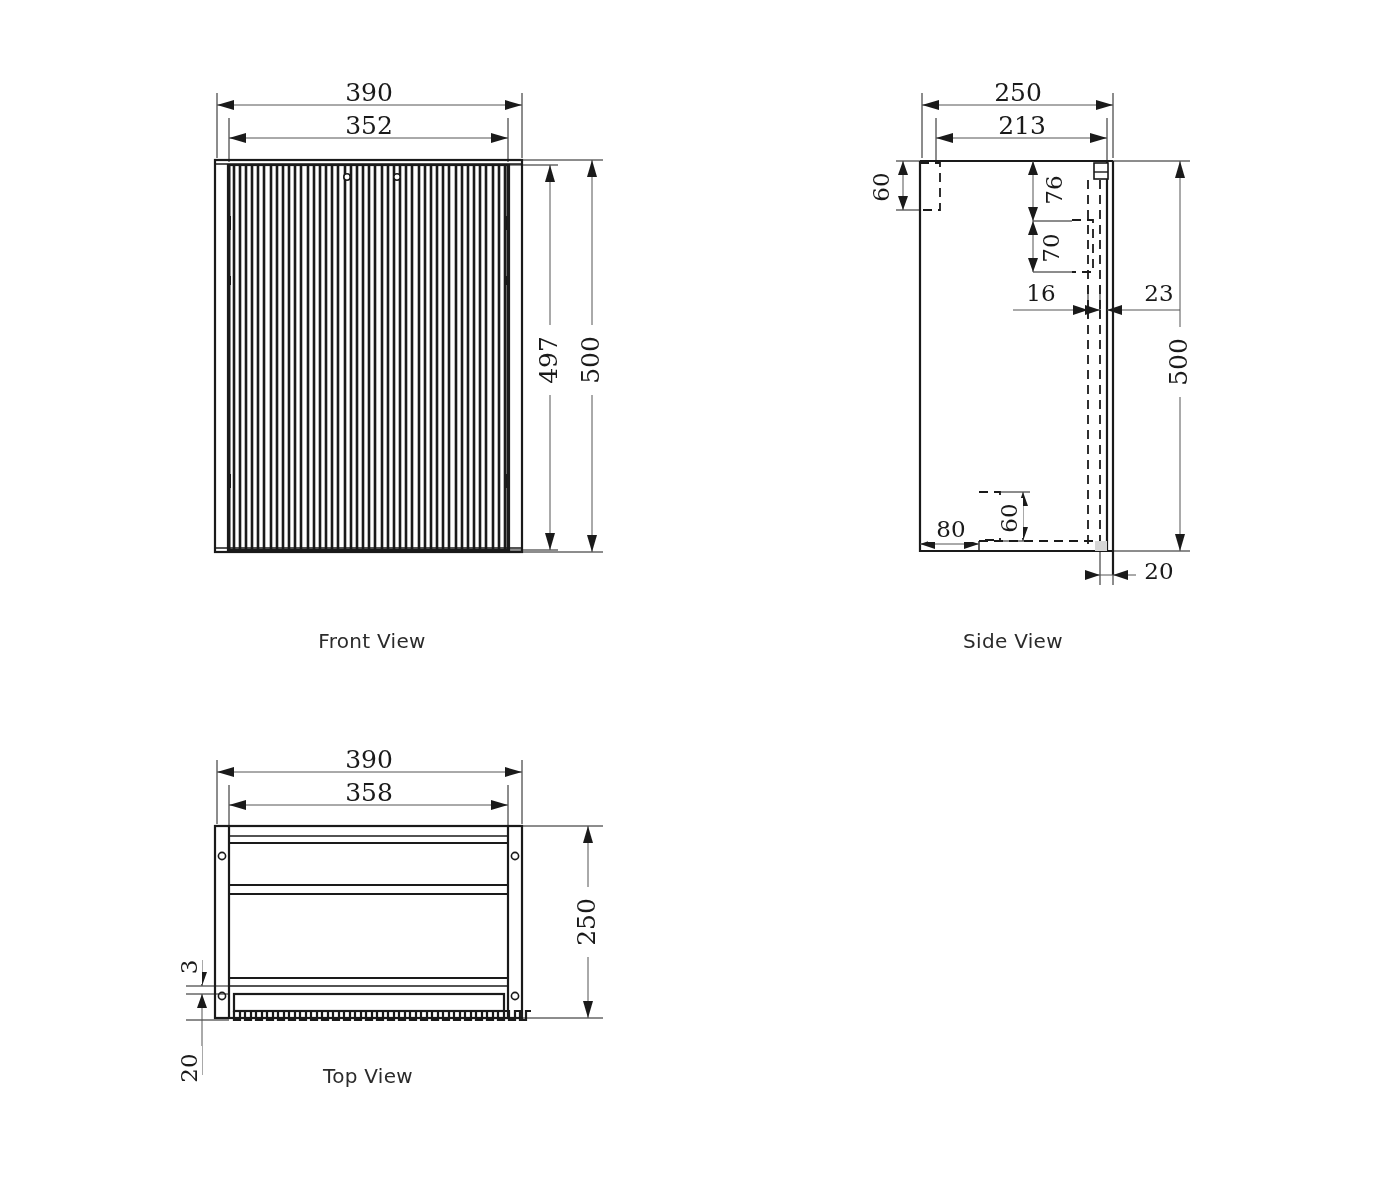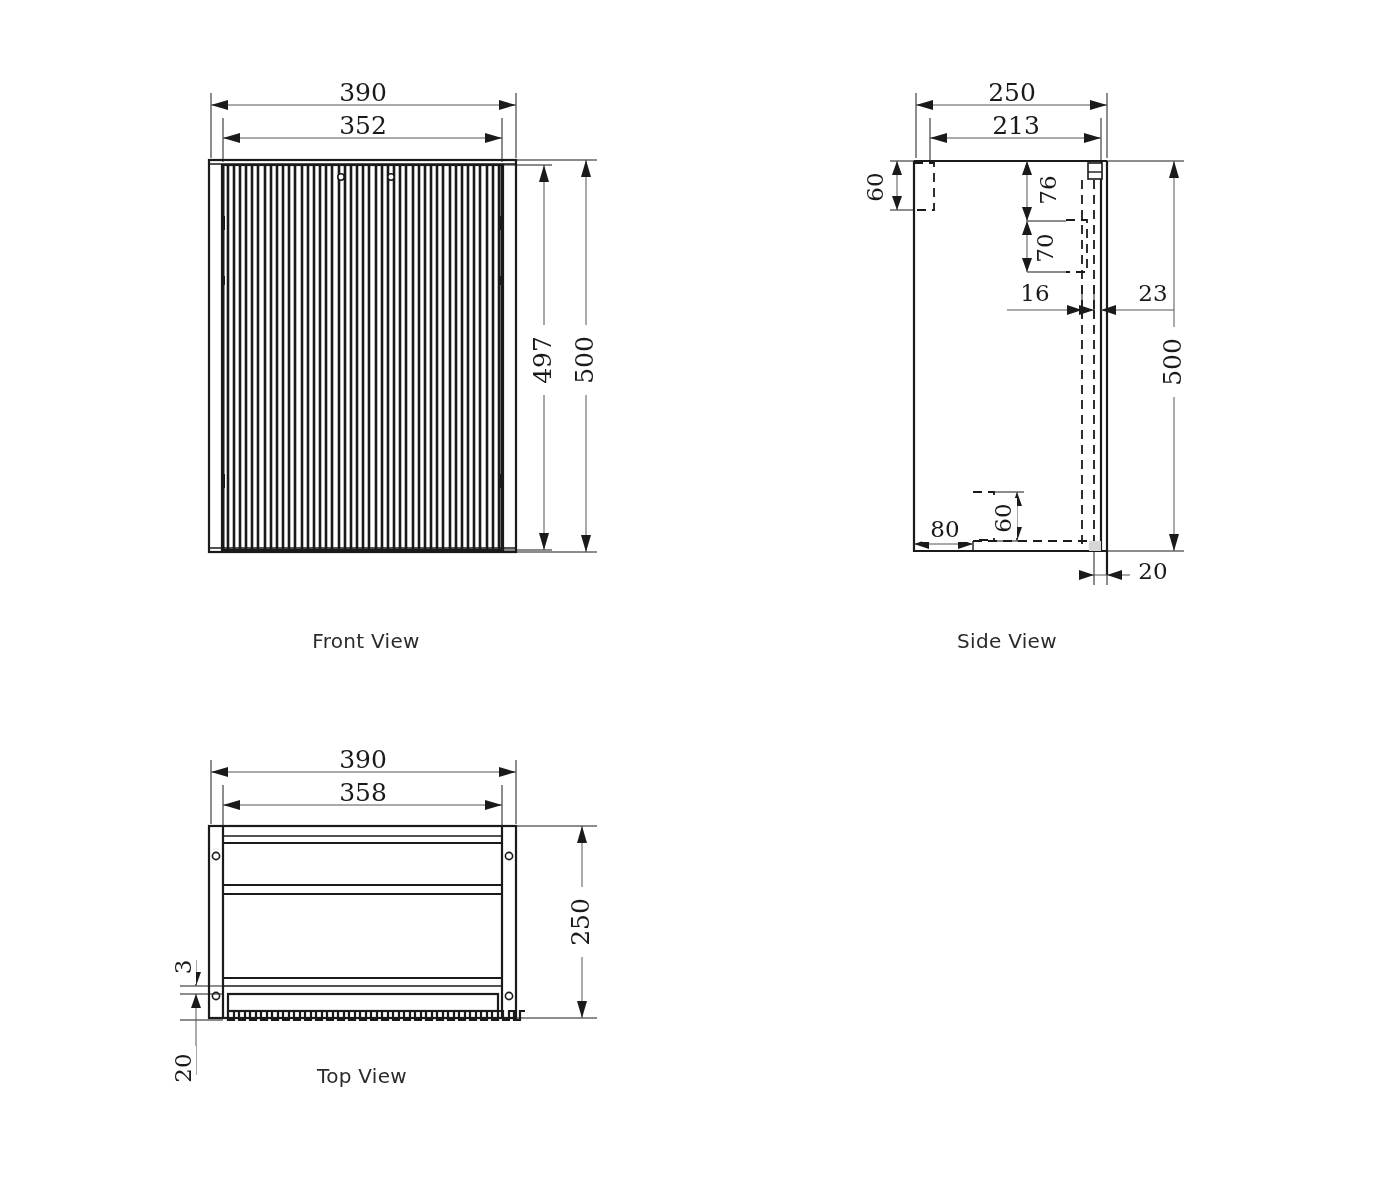--- a/index.html
+++ b/index.html
@@ -9,21 +9,21 @@
   }
   body {
     width: 1400px;
     height: 1196px;
     position: relative;
     font-family: "DejaVu Sans", sans-serif;
     overflow: hidden;
   }
   #drawing-root {
     position: absolute;
-    left: 4px;
+    left: 10px;
     top: 0;
     width: 1271px;
     height: 1196px;
   }
   svg.sheet {
     display: block;
     width: 1400px;
     height: 1196px;
   }
   

